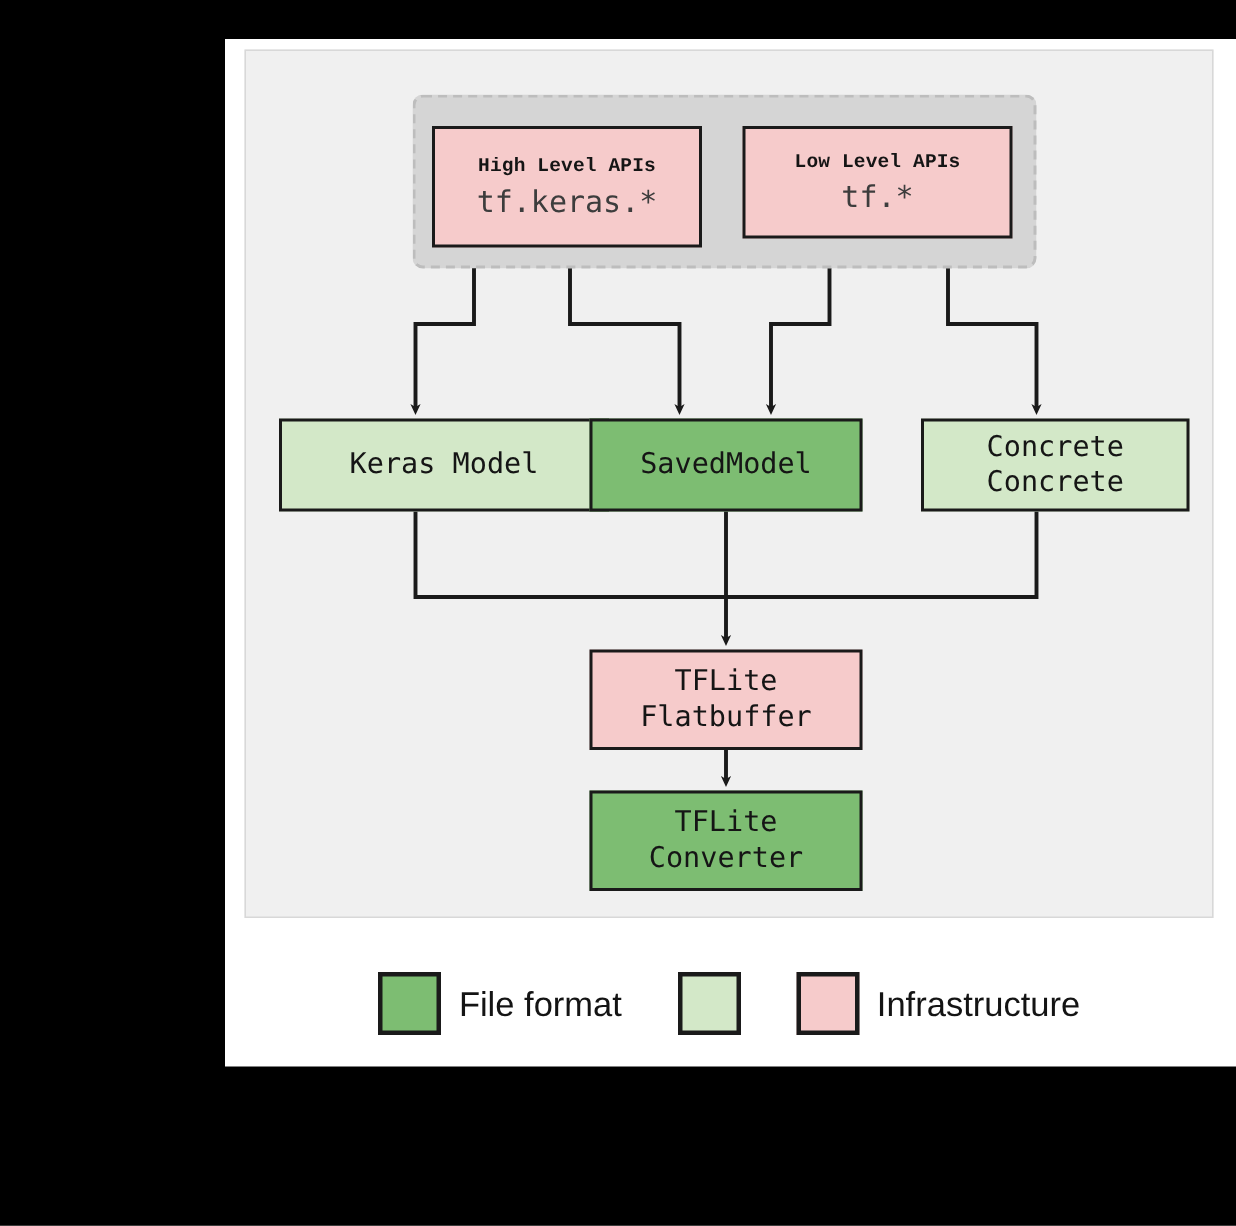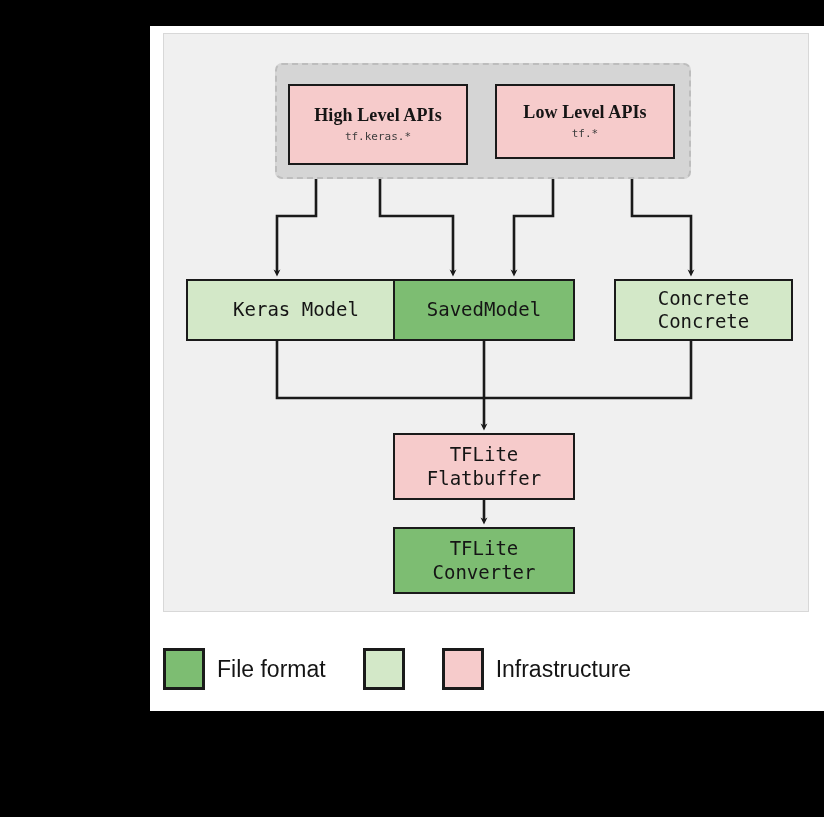--- a/index.html
+++ b/index.html
@@ -67,28 +67,28 @@
     border: 2px solid #1a1a1a;
     display: flex;
     flex-direction: column;
     align-items: center;
     justify-content: center;
     text-align: center;
     line-height: 1.22;
     color: #151515;
   }
   .node .title-sans {
-    font-family: Liberation Serif, serif;
-    font-size: 18px;
+    font-family: Liberation Mono, monospace;
+    font-size: 13px;
     font-weight: 600;
     letter-spacing: 0.1px;
   }
   .node .sub-mono {
     font-family: "DejaVu Sans Mono", monospace;
-    font-size: 11px;
+    font-size: 20px;
     color: #3d3d3d;
     margin-top: 3px;
   }
   .node .title-mono {
     font-family: "DejaVu Sans Mono", monospace;
     font-size: 19px;
     color: #151515;
   }
   .fill-pink  { background: #f6cbcb; }
   .fill-green { background: #7dbd72; }
@@ -105,20 +105,21 @@
 
   
   #legend {
     position: absolute;
     left: 13px;
     top: 608px;
     width: 646px;
     height: 70px;
     display: flex;
     align-items: center;
+    justify-content: center;
   }
   .legend-item {
     display: flex;
     align-items: center;
   }
   .legend-item + .legend-item { margin-left: 37px; }
   .legend-swatch {
     width: 42px;
     height: 42px;
     border: 3px solid #1a1a1a;

